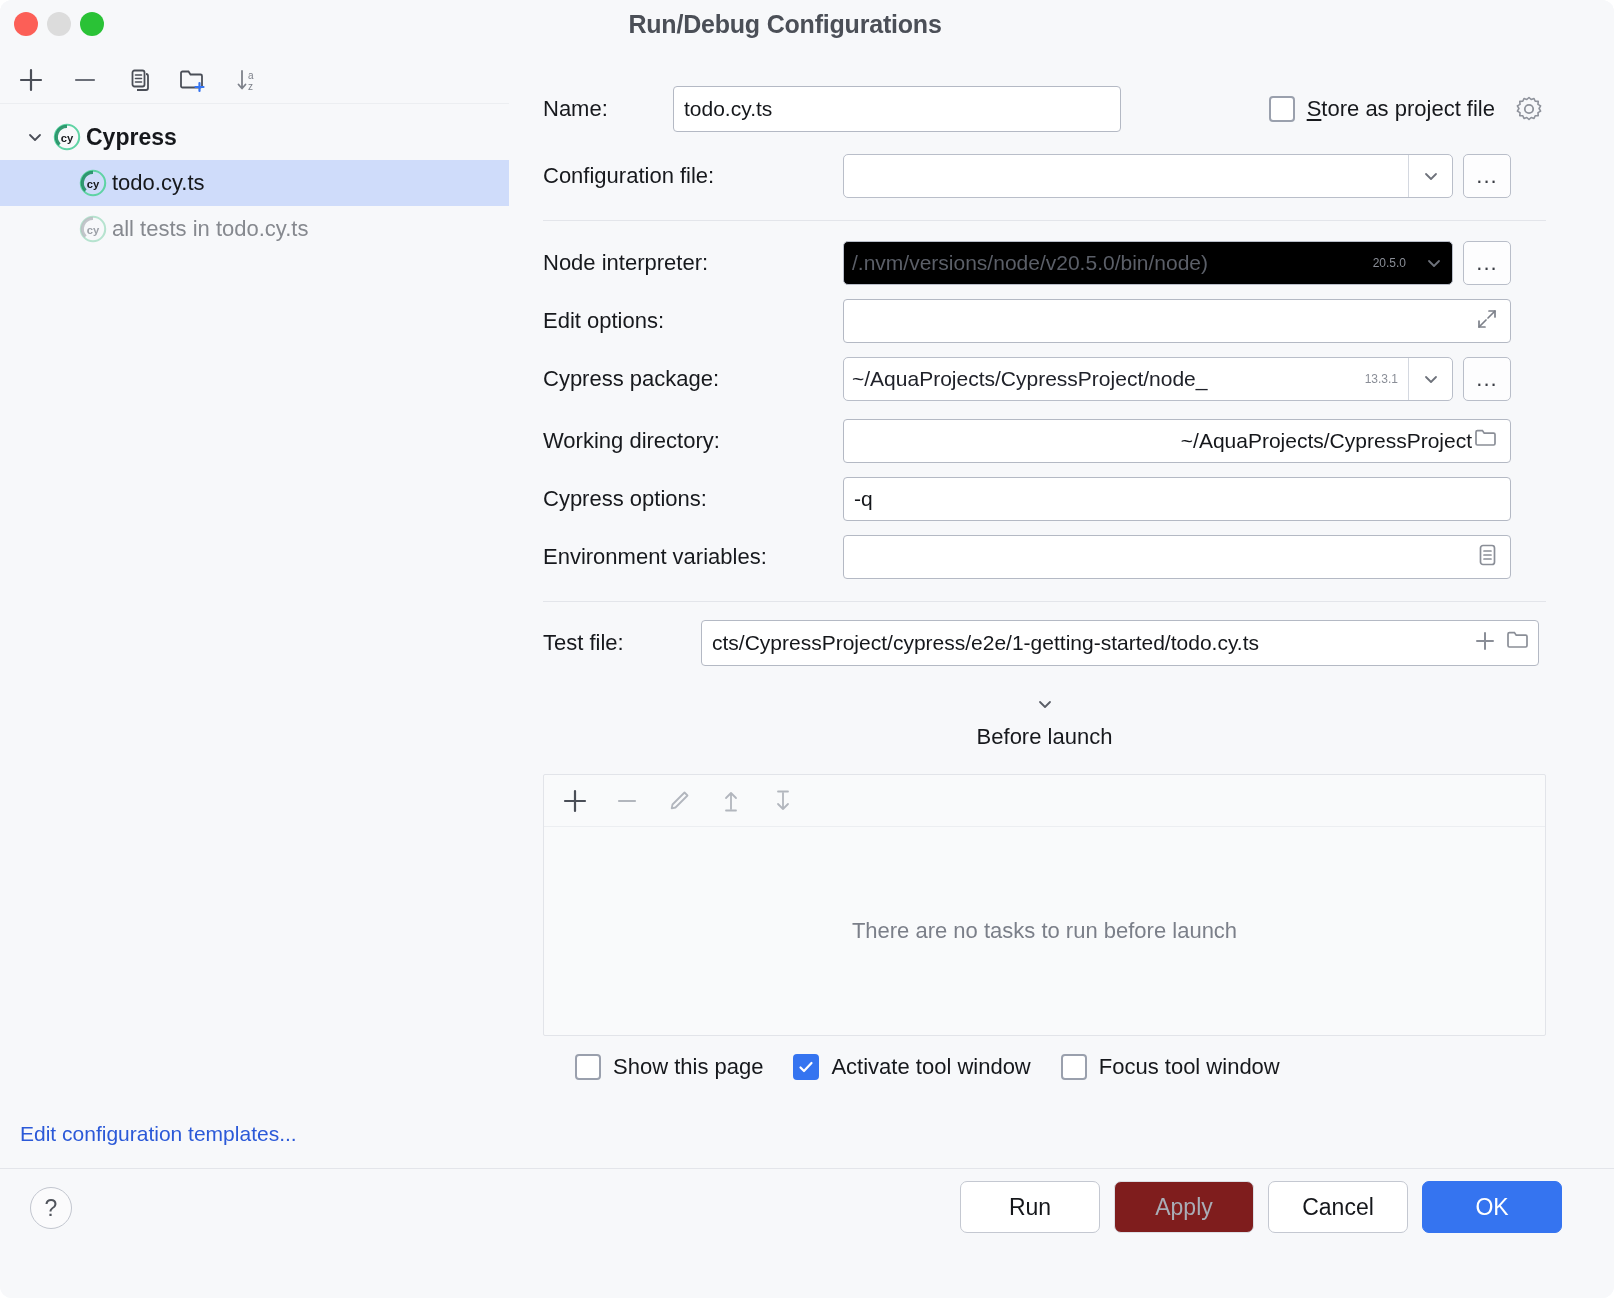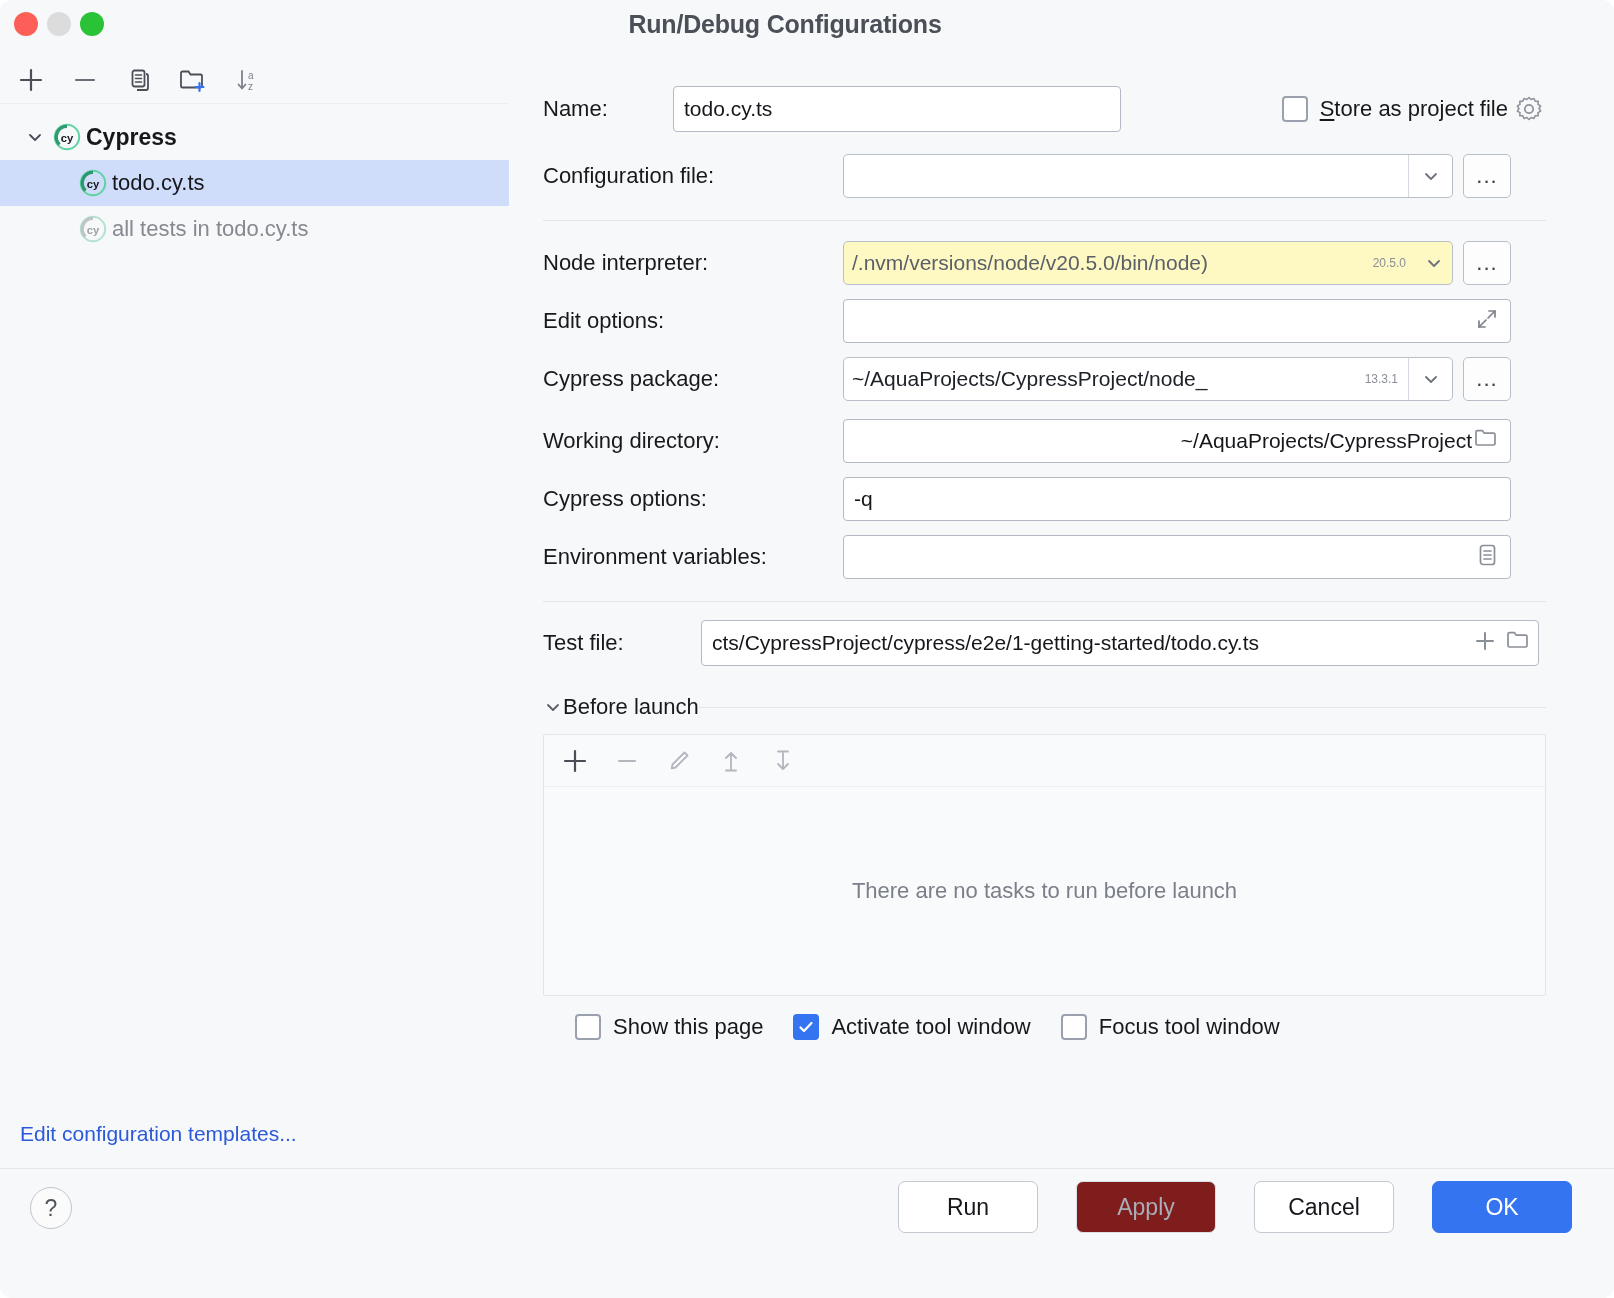--- a/index.html
+++ b/index.html
@@ -96,21 +96,21 @@
     padding: 0 10px;
     font-size: 21px; color: #15171b;
     overflow: hidden; white-space: nowrap;
   }
 
   .combo {
     height: 44px; display: flex; align-items: stretch;
     border: 1px solid #b9bec9; border-radius: 5px;
     background: #ffffff; overflow: hidden;
   }
-  .combo.grey { background: #fef9c3; }
+  .combo.grey { background: #000000; }
   .combo .txt {
     flex: 1; display: flex; align-items: center;
     padding: 0 8px; font-size: 21px; color: #20222a;
     white-space: nowrap; overflow: hidden;
   }
   .combo .ver { font-size: 12px; color: #8a8e97; padding: 0 10px; display: flex; align-items: center; }
   .combo .arrow {
     width: 44px; display: flex; align-items: center; justify-content: center;
     border-left: 1px solid #d4d8e0;
   }
@@ -118,21 +118,21 @@
     width: 48px; height: 44px; margin-left: 10px;
     border: 1px solid #b9bec9; border-radius: 5px;
     background: #fdfdfe;
     display: flex; align-items: center; justify-content: center;
     font-size: 22px; color: #3a3d44; letter-spacing: 1px;
   }
   .icon-box { width: 34px; display: flex; align-items: center; justify-content: center; flex: none; }
 
   .sep { height: 1px; background: #e3e5ea; margin: 22px 0 20px 0; }
 
-  .before-launch-hdr { display: flex; align-items: center; margin: 4px 0 14px 0; }
+  .before-launch-hdr { display: flex; align-items: center; gap: 10px; margin: 4px 0 14px 0; flex-direction: column; }
   .bl-title { font-size: 22px; color: #17191d; }
   .bl-line { flex: 1; height: 1px; background: #e4e6eb; }
 
   .bl-panel {
     border: 1px solid #e2e4e9; background: #f9fafb;
     height: 262px; border-radius: 2px;
     display: flex; flex-direction: column;
   }
   .bl-toolbar {
     height: 52px; display: flex; align-items: center;
@@ -164,21 +164,21 @@
     background: #f7f8fa;
     border-top: 1px solid #e3e5ea;
   }
   .help-btn {
     position: absolute; left: 30px; top: 18px;
     width: 42px; height: 42px; border-radius: 50%;
     border: 1px solid #c2c6cf; background: #fbfbfc;
     display: flex; align-items: center; justify-content: center;
     font-size: 23px; color: #50545c;
   }
-  .btns { position: absolute; right: 42px; top: 12px; display: flex; gap: 38px; }
+  .btns { position: absolute; right: 52px; top: 12px; display: flex; gap: 14px; }
   .btn {
     min-width: 140px; height: 52px; border-radius: 7px;
     border: 1px solid #c4c8d1; background: #ffffff;
     display: flex; align-items: center; justify-content: center;
     font-size: 23px; color: #15171b; padding: 0 20px;
   }
   .btn.disabled { color: #a9adb6; background: #7f1d1d; border-color: #dcdfe5; }
   .btn.primary { background: #3574f0; border-color: #3574f0; color: #ffffff; min-width: 140px; }
 </style>
 </head>
@@ -271,21 +271,21 @@
 
     <div class="edit-templates">Edit configuration templates...</div>
   </div>
 
   <div class="right">
 
     <div class="row" style="margin-bottom:22px;">
       <span class="lbl" style="width:130px;">Name:</span>
       <div class="field" style="width:448px;height:46px;">todo.cy.ts</div>
       <div style="flex:1"></div>
-      <div class="chk" style="margin-right:4px;">
+      <div class="chk" style="margin-right:17px;">
         <div class="chkbox"></div>
         <span class="chk-lbl" style="text-decoration:underline; text-decoration-skip-ink:none; text-underline-offset:3px; text-decoration-color:transparent;"><span style="text-decoration: underline; text-underline-offset: 3px;">S</span><span>tore as project file</span></span>
       </div>
       <div class="icon-box">
         <svg width="30" height="30" viewBox="0 0 30 30">
           <circle cx="15" cy="15" r="4.2" fill="none" stroke="#8e929b" stroke-width="1.8"></circle>
           <path d="M15 3.5 l2.2 2.0 2.8 -1.0 1.2 2.7 3.0 0.2 -0.2 3.0 2.6 1.5 -1.5 2.6 1.5 2.6 -2.6 1.5 0.2 3.0 -3.0 0.2 -1.2 2.7 -2.8 -1.0 -2.2 2.0 -2.2 -2.0 -2.8 1.0 -1.2 -2.7 -3.0 -0.2 0.2 -3.0 -2.6 -1.5 1.5 -2.6 -1.5 -2.6 2.6 -1.5 -0.2 -3.0 3.0 -0.2 1.2 -2.7 2.8 1.0 z" fill="none" stroke="#8e929b" stroke-width="1.6" stroke-linejoin="round"></path>
         </svg>
       </div>
     </div>

